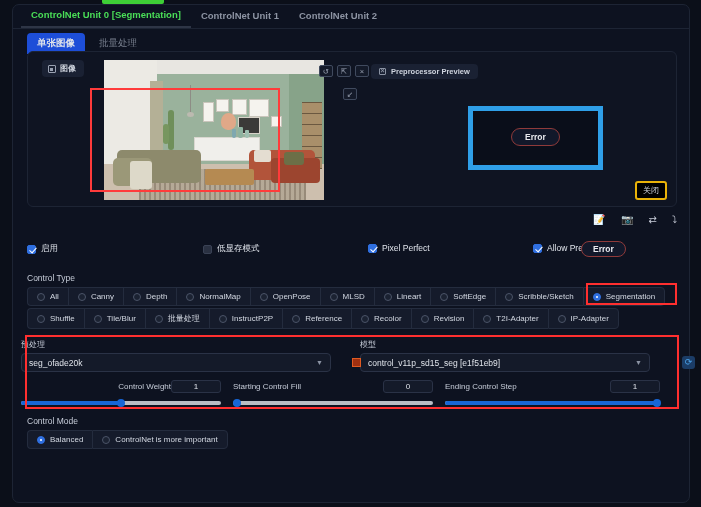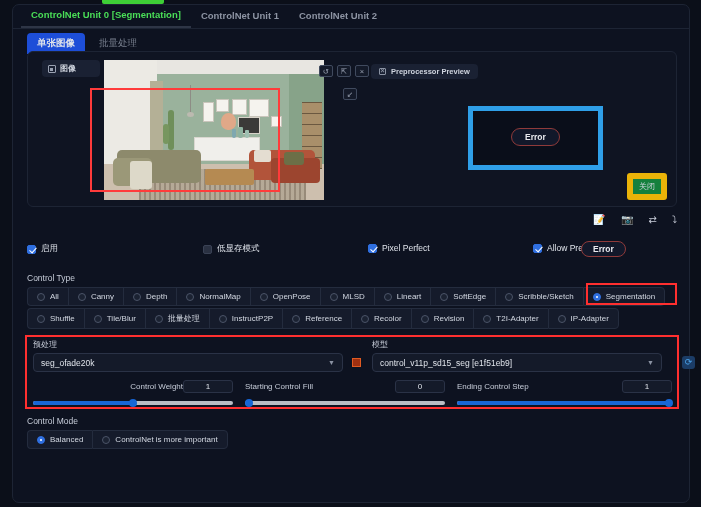--- a/index.html
+++ b/index.html
@@ -73,21 +73,21 @@
     background: #0f1422;
     border: 1px solid #1d2434;
     border-radius: 6px;
   }
 
   .img-tab-chip {
     position: absolute; left: 14px; top: 8px;
     display: flex; align-items: center; gap: 4px;
     background: #1a2133;
     border-radius: 4px;
-    padding: 3px 24px 3px 6px;
+    padding: 3px 8px 3px 6px;
     font-size: 8px; color: #cfd4de; font-weight: bold;
   }
   .img-tab-chip .glyph {
     display: inline-block; width: 8px; height: 8px;
     border: 1px solid #9aa2b2; border-radius: 1px;
     position: relative;
   }
   .img-tab-chip .glyph::after {
     content: ""; position: absolute; left: 1px; bottom: 1px;
     width: 3px; height: 3px; background: #9aa2b2;
@@ -176,21 +176,21 @@
     position: absolute; left: 38px; top: 17px;
     padding: 3px 13px;
     border: 1px solid #8f3a3a; border-radius: 9px;
     background: #12182a;
     color: #e8e9ee; font-size: 8.5px; font-weight: bold;
   }
 
   .close-btn {
     position: absolute; right: 9px; bottom: 6px;
     font-size: 8px; color: #cfd4de;
-    background: #15803d; border: 6px solid #eab308;
+    background: #000000; border: 2px solid #eab308;
     border-radius: 3px; padding: 2px 6px;
     cursor: pointer;
   }
 
   
   .hint-row {
     position: absolute; left: 14px; top: 208px;
     width: 650px; height: 22px;
   }
   .hint-text { font-size: 8.5px; color: #aeb4c0; line-height: 14px; }
@@ -255,21 +255,21 @@
     width: 2px; height: 2px; border-radius: 50%; background: #fff;
   }
 
   .highlight-seg {
     position: absolute; left: 573px; top: 278px;
     width: 91px; height: 22px;
     border: 2px solid #ff2f2f; pointer-events: none;
   }
 
   
-  .pm-block { position: absolute; left: 14px; top: 332px; width: 650px; height: 82px; }
+  .pm-block { position: absolute; left: 2px; top: 332px; width: 650px; height: 82px; }
   .red-outline {
     position: absolute; left: 12px; top: 330px;
     width: 654px; height: 74px;
     border: 2px solid #ff2f2f; pointer-events: none;
   }
   .lbl-sm { font-size: 8px; color: #c6ccd8; }
   .dd {
     height: 19px; background: #141a29;
     border: 1px solid #2a3246; border-radius: 4px;
     display: flex; align-items: center; justify-content: space-between;

